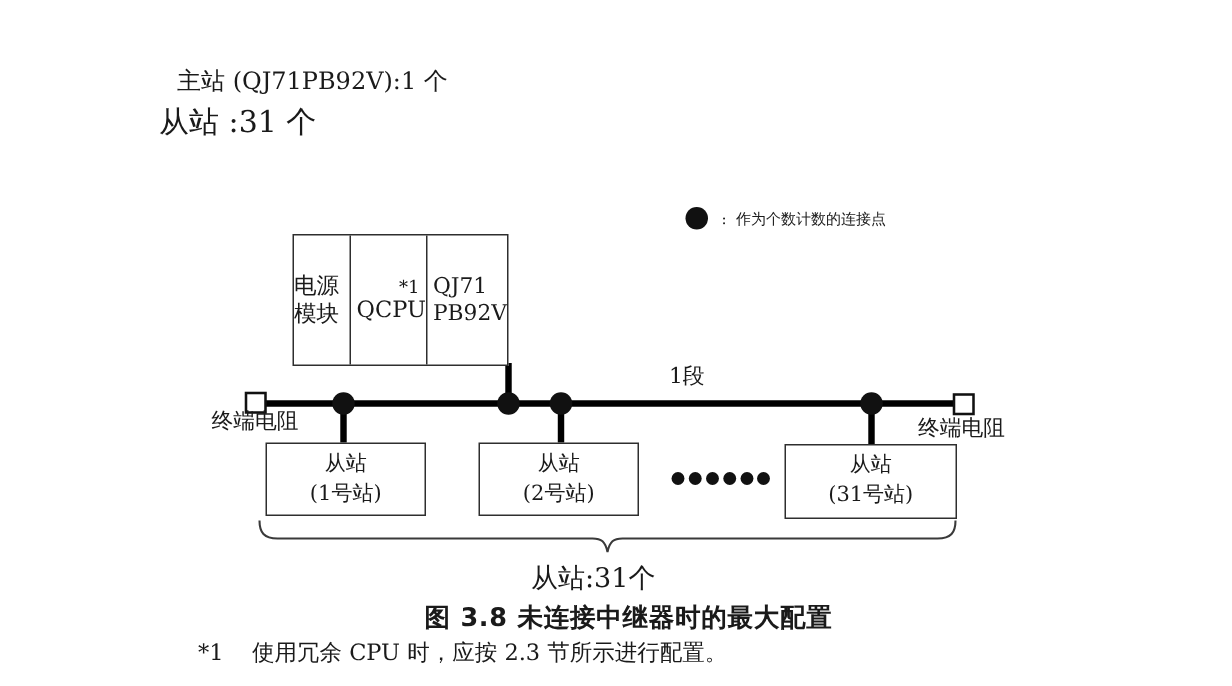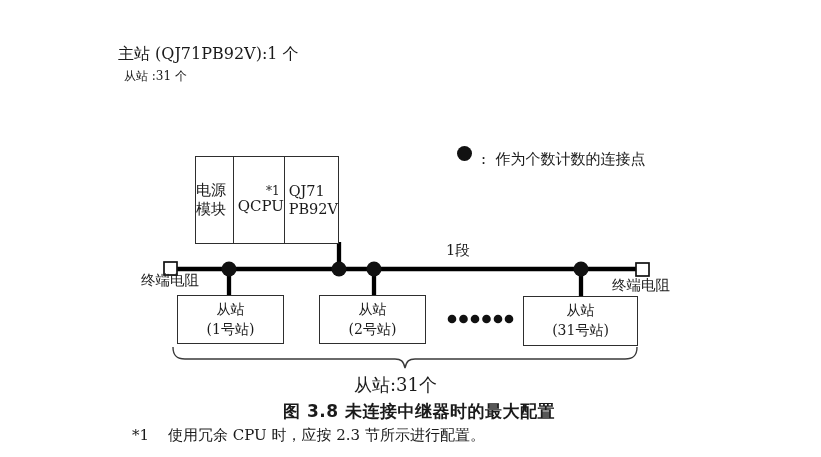--- a/index.html
+++ b/index.html
@@ -6,40 +6,40 @@
   .page{
     position:relative;width:821px;height:457px;background:#ffffff;overflow:hidden;
     font-family:"DejaVu Serif","Liberation Serif",serif;color:#1a1a1a;
   }
   .abs{position:absolute;white-space:pre;}
   .heading{
     left:82px;top:13px;font-size:19px;font-weight:700;
     font-family:"DejaVu Sans","Liberation Sans",sans-serif;letter-spacing:0.5px;
   }
   .hline1{left:118px;top:44px;font-size:16px;}
-  .hline2{left:124px;top:68px;font-size:12px;}
+  .hline2{left:106px;top:68px;font-size:20px;}
   .master-label{left:198px;top:139px;font-size:14.5px;}
   .wires{position:absolute;left:0;top:0;}
   .bus{stroke:#000000;stroke-width:4.3;}
   .dot{fill:#111111;}
   .term-sq{fill:#ffffff;stroke:#111111;stroke-width:1.7;}
   .brace{fill:none;stroke:#3a3a3a;stroke-width:1.4;}
   .master-box{
     position:absolute;left:195px;top:156px;width:144px;height:88px;
     border:1.4px solid #2e2e2e;background:#ffffff;display:flex;box-sizing:border-box;
   }
   .cell{box-sizing:border-box;display:flex;flex-direction:column;justify-content:center;}
   .cell-power{width:67px;border-right:1.4px solid #2e2e2e;align-items:center;font-size:15px;}
   .cell-qcpu{width:51px;border-right:1.4px solid #2e2e2e;padding-left:4px;}
   .cell-qcpu .note{font-size:12px;line-height:1;text-align:right;padding-right:4px;margin-bottom:1px;}
   .cell-qcpu .cpu{font-size:15px;line-height:1.1;}
   .cell-pb{flex:1;padding-left:4px;font-size:14.5px;line-height:1.25;}
   .legend{position:absolute;left:457px;top:138px;display:flex;align-items:center;}
   .legend-dot{width:15px;height:15px;border-radius:50%;background:#111111;display:inline-block;}
-  .legend-text{font-size:15px;margin-left:9px;white-space:pre;margin-top:12px;}
+  .legend-text{font-size:10px;margin-left:9px;white-space:pre;}
   .seg-label{left:446px;top:241px;font-size:14.5px;}
   .term-label{font-size:14.5px;}
   .term-left{left:141px;top:271px;}
   .term-right{left:612px;top:276px;}
   .slave-box{
     position:absolute;border:1.4px solid #2e2e2e;background:#ffffff;box-sizing:border-box;
     display:flex;flex-direction:column;align-items:center;justify-content:center;
     font-size:14px;line-height:1.4;text-align:right;
   }
   .slave-1{left:177px;top:295px;width:107px;height:49px;}

